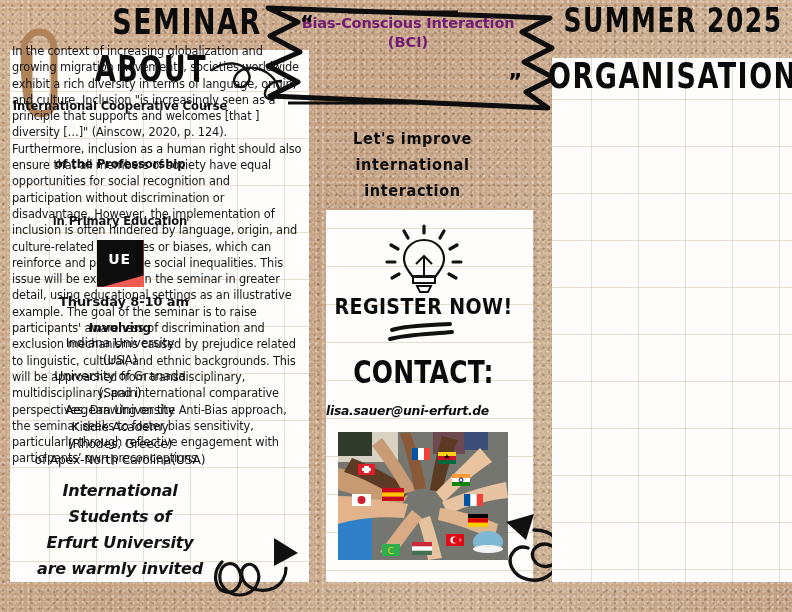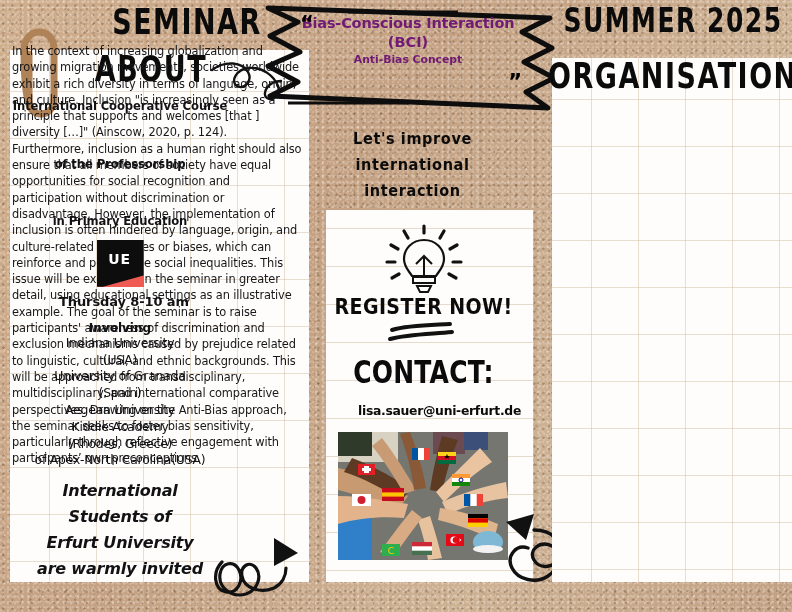--- a/index.html
+++ b/index.html
@@ -99,22 +99,22 @@
     position:absolute;left:0;top:85px;width:195px;text-align:center;
     font-size:19px;font-weight:700;letter-spacing:.4px;color:#0b0b0b;
     transform:scaleY(1.08);
   }
   #contact-title{
     position:absolute;left:0;top:148px;width:195px;text-align:center;
     font-size:25px;font-weight:700;letter-spacing:.2px;color:#0b0b0b;
     transform:scaleY(1.28);
   }
   #contact-email{
-    position:absolute;left:0;top:193px;width:195px;text-align:right;
-    font-size:12.4px;font-weight:700;color:#0b0b0b;letter-spacing:-.3px;
+    position:absolute;left:0;top:193px;width:195px;text-align:left;
+    font-size:12.4px;font-weight:700;color:#0b0b0b;letter-spacing:-.3px;font-style:italic;
   }
   #photo-frame{
     position:absolute;left:12px;top:222px;width:170px;height:128px;
     background:#6d6f6c;overflow:hidden;
   }
 
   
   #org-card{left:552px;top:58px;width:240px;height:524px;}
   #org-body{position:absolute;left:0;top:56px;width:240px;text-align:center;color:#121214;}
   .org-head{font-size:11.6px;font-weight:700;line-height:14.6px;letter-spacing:-.1px;margin-top:43px;}
@@ -173,21 +173,20 @@
 
 <div id="bubble-wrap">
   <svg width="300" height="118" viewBox="0 0 300 118">
     <polygon points="10,8 40,22 12,36 42,52 10,66 40,82 12,96 290,108 268,92 296,78 266,62 294,48 264,32 292,18" fill="#c9aa8a" fill-opacity="0" stroke="#0d0d0d" stroke-width="5" stroke-linejoin="round" stroke-linecap="round"></polygon>
     <line x1="90" y1="12" x2="200" y2="12" stroke="#0d0d0d" stroke-width="3"></line>
     <line x1="30" y1="103" x2="150" y2="103" stroke="#0d0d0d" stroke-width="3"></line>
   </svg>
   <div id="bubble-text">
     <div class="bub-l1">Bias-Conscious Interaction</div>
     <div class="bub-l2">(BCI)</div>
-    <div class="bub-l4">Anti-Bias Concept</div>
   </div>
   <div class="quote-open">“</div>
   <div class="quote-close">”</div>
 </div>
 
 <div id="tagline">
   <div>Let's improve</div>
   <div>international</div>
   <div>interaction</div>
 </div>

